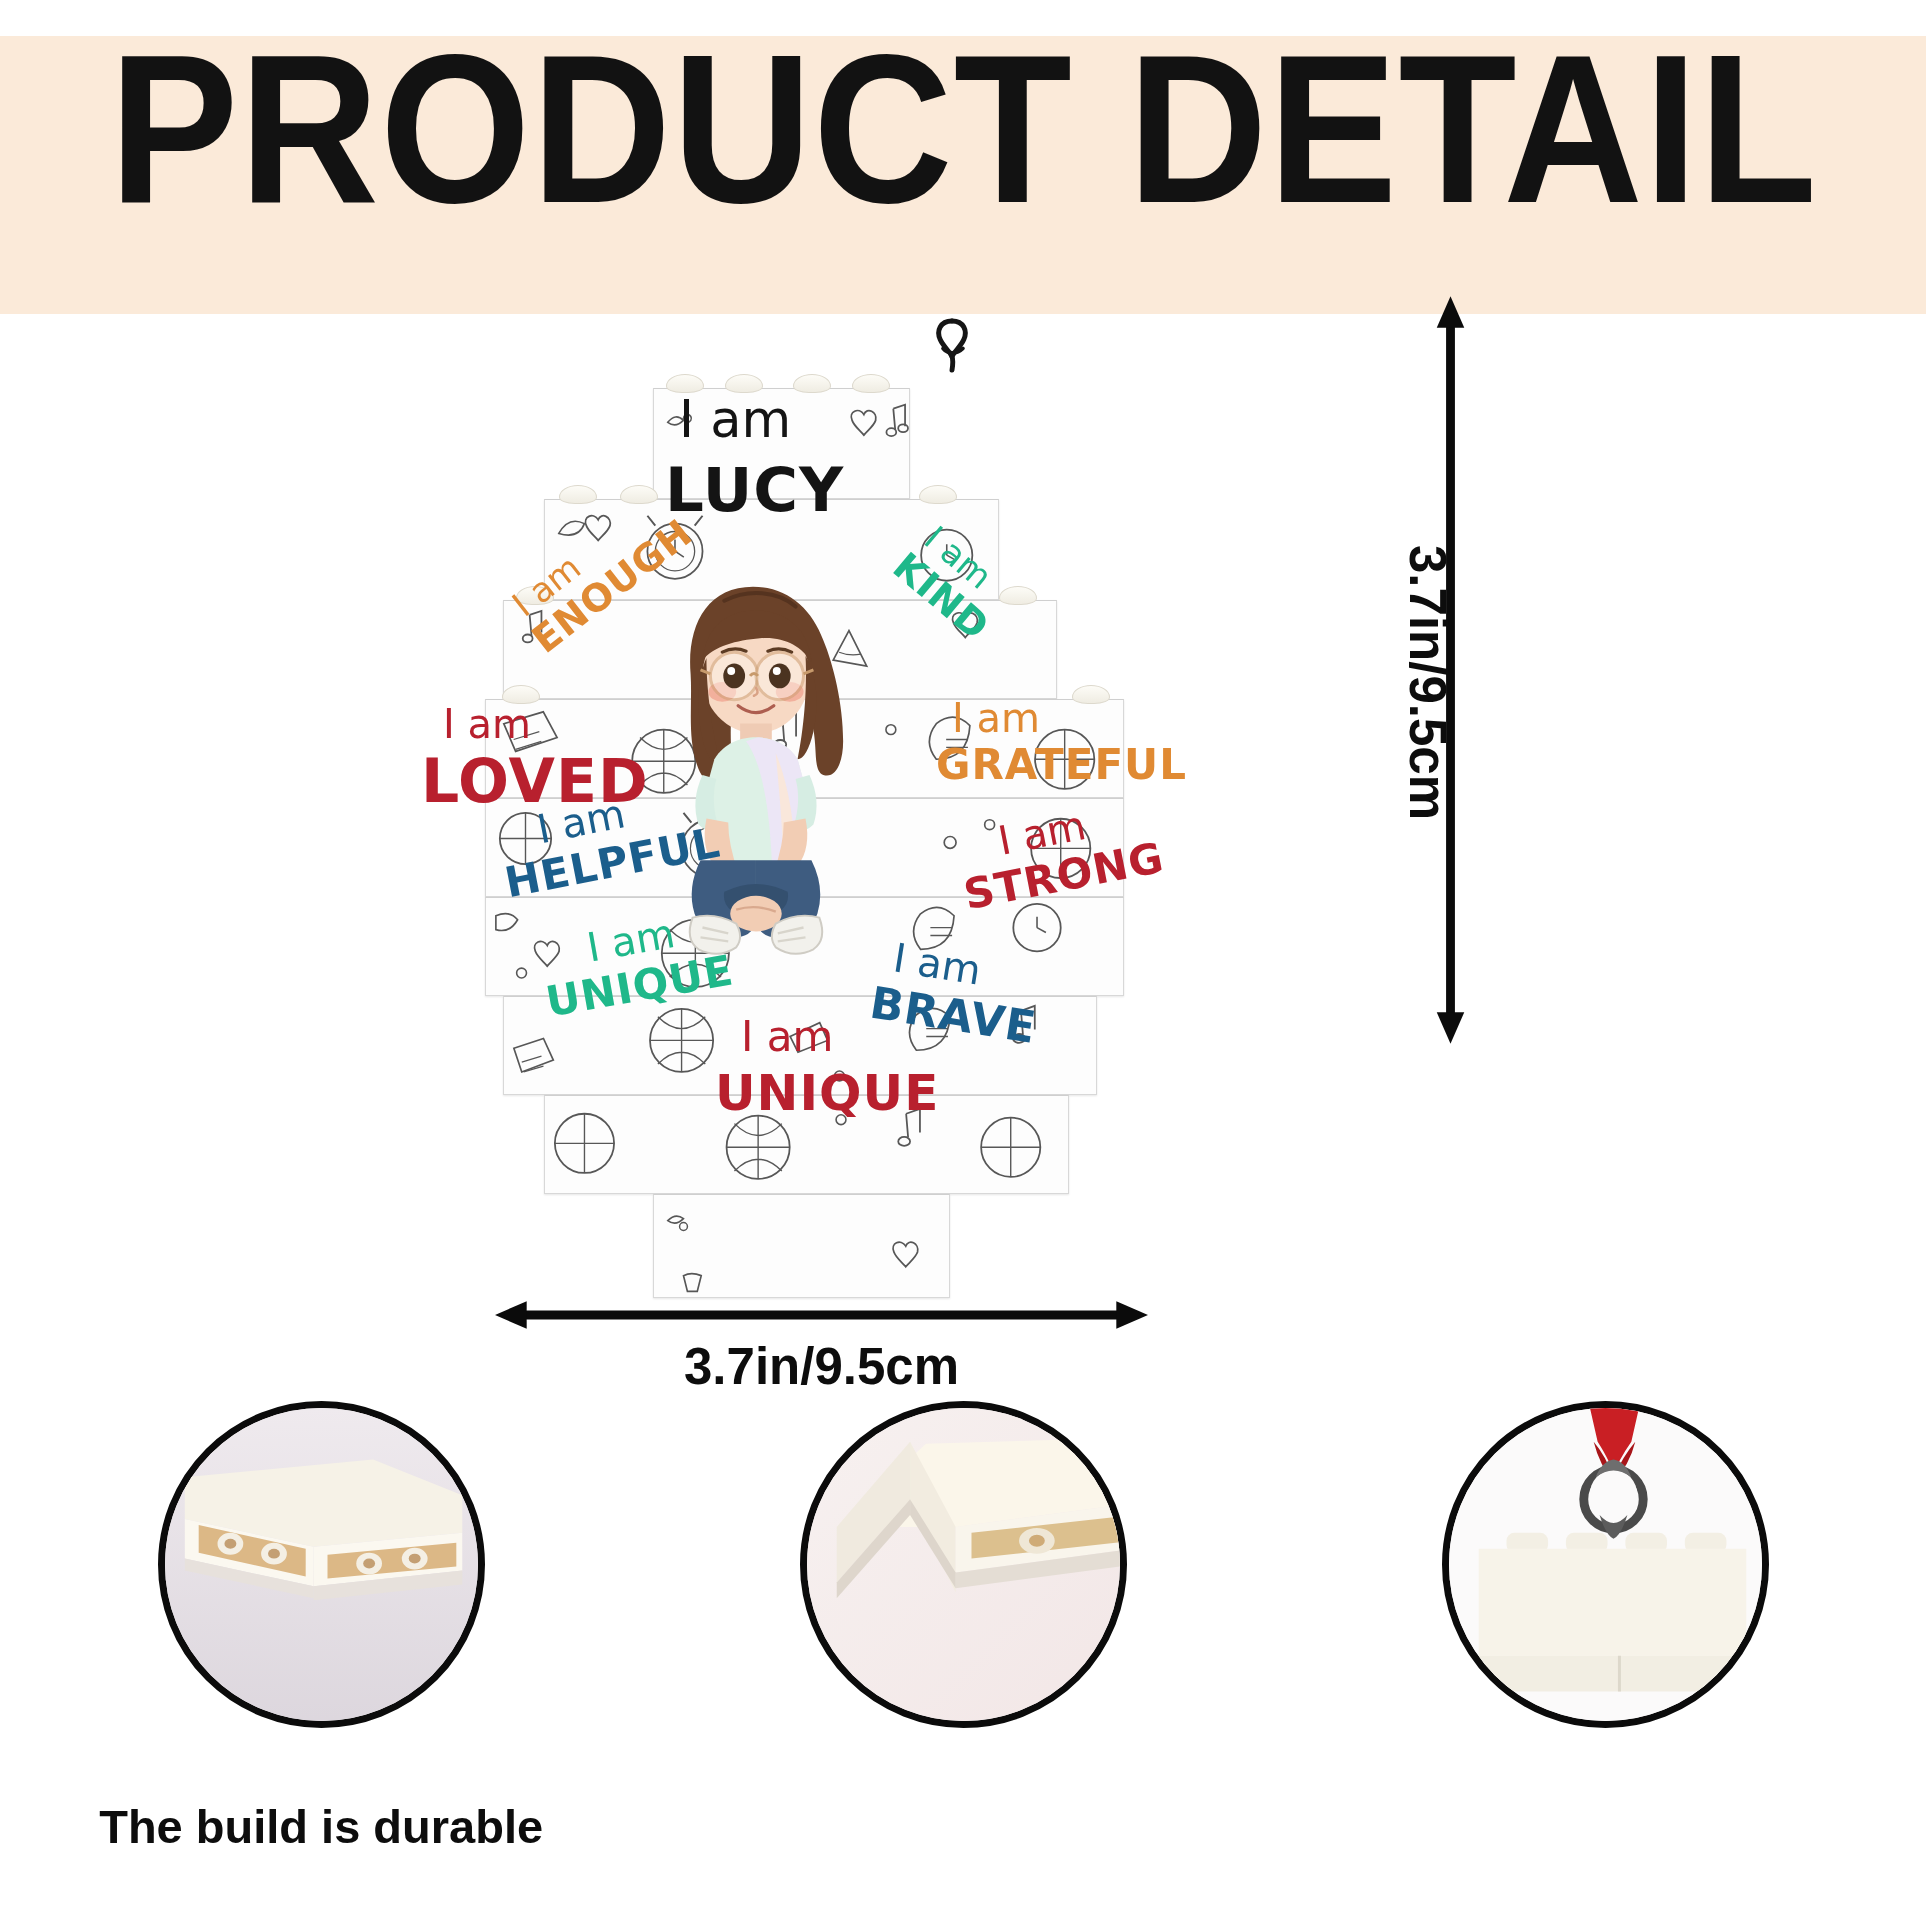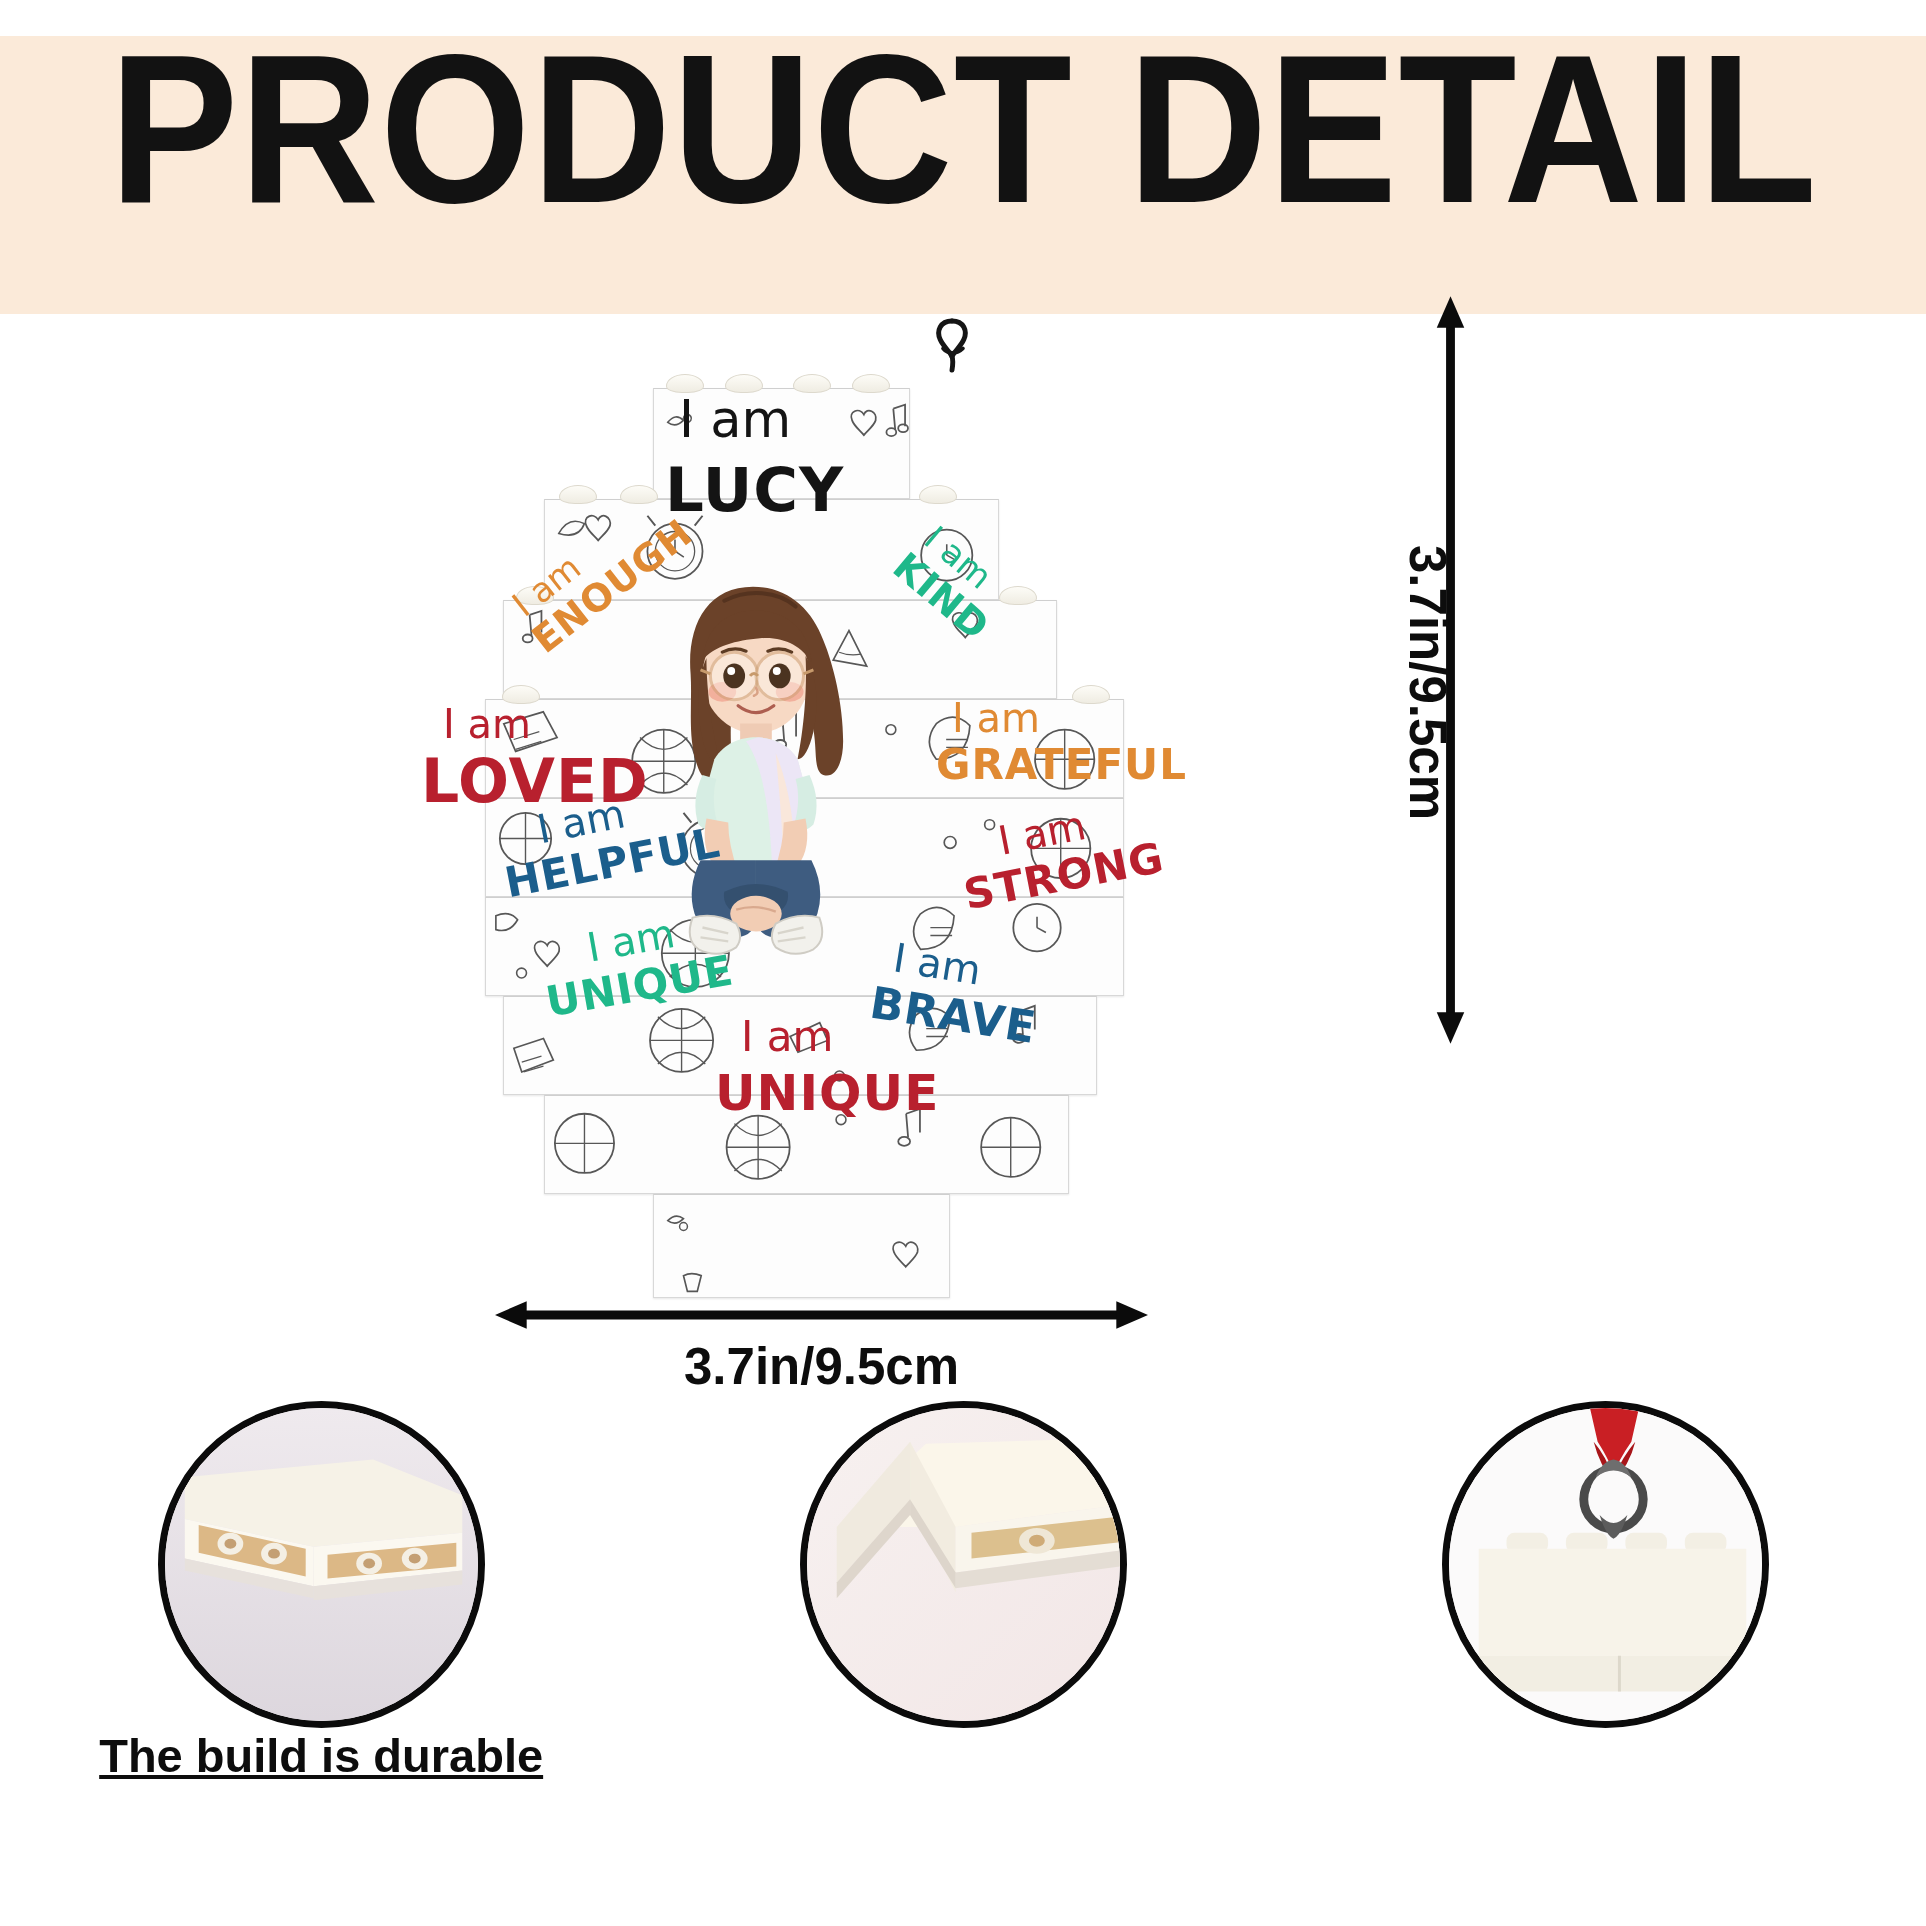--- a/index.html
+++ b/index.html
@@ -115,24 +115,23 @@
   .feature{
     flex:1 1 0; display:flex; flex-direction:column;
     align-items:center; justify-content:flex-start;
   }
   .feature-circle{
     width:327px; height:327px; border-radius:50%;
     border:7px solid #0b0b0b; overflow:hidden; position:relative;
     background:#f2eff1;
   }
   .feature-caption{
-    font-size:47px; font-weight:bold; color:#0d0d0d;
+    margin-top:71px; font-size:47px; font-weight:bold; color:#0d0d0d;
     text-align:center; white-space:nowrap;
     font-family:"Liberation Sans", sans-serif;
-    text-decoration:underline;
   }
 </style>
 </head>
 <body>
 
 <div id="header-band">
   <div id="header-title">PRODUCT DETAIL</div>
 </div>
 
 <div id="product-stage">

